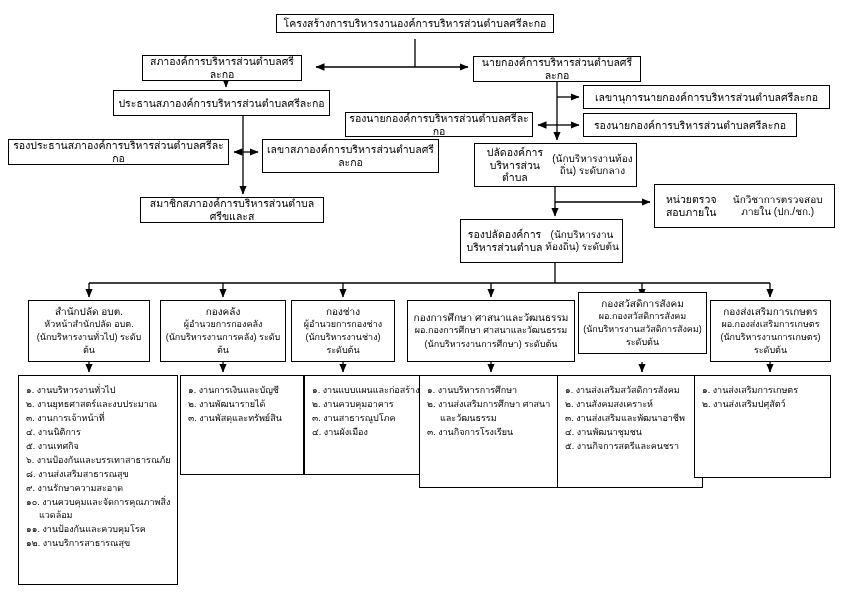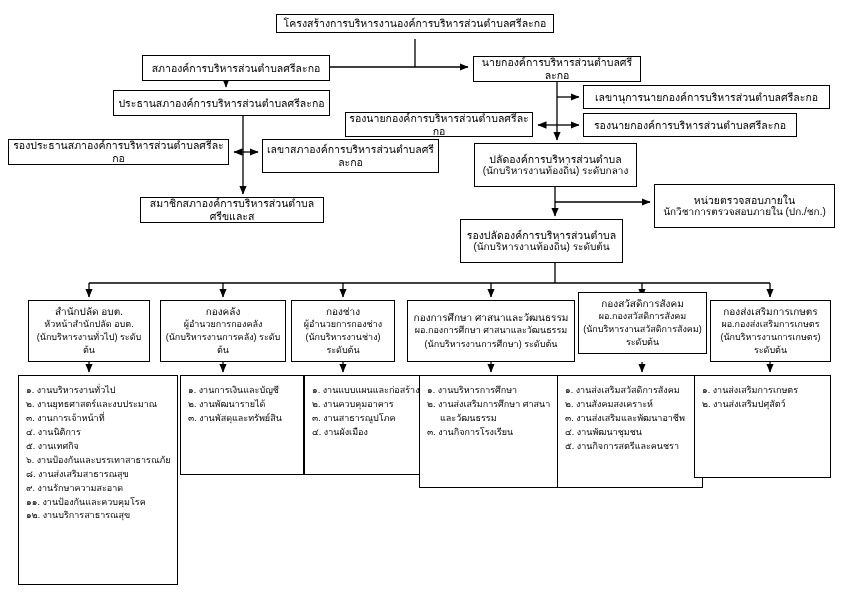--- a/index.html
+++ b/index.html
@@ -6,21 +6,21 @@
   #stage{
     position:relative;width:841px;height:595px;background:#fff;
     font-family:"Liberation Sans","DejaVu Sans",sans-serif;color:#000;overflow:hidden;
   }
   svg.connectors{position:absolute;left:0;top:0;z-index:1;}
   .box{
     position:absolute;z-index:2;border:1px solid #000;background:#fff;
     display:flex;align-items:center;justify-content:center;text-align:center;
     font-size:10.5px;line-height:1.22;padding:2px 3px;box-sizing:border-box;
   }
-  .box.two{flex-direction:column;}
+  .box.two{flex-direction:row;}
   .box.two .l2{font-size:10px;}
   .dept{flex-direction:column;padding:3px 2px;}
   .dept .dname{font-size:10px;line-height:1.3;}
   .dept .dsub{font-size:9px;line-height:1.45;}
   .works{
     position:absolute;z-index:2;border:1px solid #000;background:#fff;box-sizing:border-box;
     padding:8px 4px 4px 7px;font-size:9px;text-align:left;
   }
   .works .li{padding-left:13px;text-indent:-13px;line-height:1.55;}
 </style>
@@ -73,21 +73,21 @@
       <line x1="223" y1="362" x2="223" y2="372" marker-end="url(#arr)"></line>
       <line x1="343" y1="362" x2="343" y2="372" marker-end="url(#arr)"></line>
       <line x1="491" y1="362" x2="491" y2="372" marker-end="url(#arr)"></line>
       <line x1="642" y1="362" x2="642" y2="372" marker-end="url(#arr)"></line>
       <line x1="770" y1="362" x2="770" y2="372" marker-end="url(#arr)"></line>
     </g>
   </svg>
 
   <div class="box" style="left:276px;top:14px;width:278px;height:19px">โครงสร้างการบริหารงานองค์การบริหารส่วนตำบลศรีละกอ</div>
 
-  <div class="box" style="left:142px;top:55px;width:188px;height:26px">สภาองค์การบริหารส่วนตำบลศรีละกอ</div>
+  <div class="box" style="left:142px;top:55px;width:160px;height:26px">สภาองค์การบริหารส่วนตำบลศรีละกอ</div>
   <div class="box" style="left:113px;top:90px;width:217px;height:26px">ประธานสภาองค์การบริหารส่วนตำบลศรีละกอ</div>
   <div class="box" style="left:8px;top:139px;width:221px;height:26px">รองประธานสภาองค์การบริหารส่วนตำบลศรีละกอ</div>
   <div class="box" style="left:262px;top:139px;width:177px;height:34px">เลขาสภาองค์การบริหารส่วนตำบลศรีละกอ</div>
   <div class="box" style="left:140px;top:197px;width:184px;height:26px">สมาชิกสภาองค์การบริหารส่วนตำบลศรีขและส</div>
 
   <div class="box" style="left:473px;top:56px;width:168px;height:26px">นายกองค์การบริหารส่วนตำบลศรีละกอ</div>
   <div class="box" style="left:583px;top:85px;width:247px;height:24px">เลขานุการนายกองค์การบริหารส่วนตำบลศรีละกอ</div>
   <div class="box" style="left:345px;top:112px;width:188px;height:25px">รองนายกองค์การบริหารส่วนตำบลศรีละกอ</div>
   <div class="box" style="left:583px;top:113px;width:214px;height:24px">รองนายกองค์การบริหารส่วนตำบลศรีละกอ</div>
 
@@ -139,20 +139,21 @@
 
   <div class="works" style="left:18px;top:375px;width:160px;height:210px">
       <div class="li">๑. งานบริหารงานทั่วไป</div>
       <div class="li">๒. งานยุทธศาสตร์และงบประมาณ</div>
       <div class="li">๓. งานการเจ้าหน้าที่</div>
       <div class="li">๔. งานนิติการ</div>
       <div class="li">๕. งานเทศกิจ</div>
       <div class="li">๖. งานป้องกันและบรรเทาสาธารณภัย</div>
       <div class="li">๘. งานส่งเสริมสาธารณสุข</div>
       <div class="li">๙. งานรักษาความสะอาด</div>
+      <div class="li">๑๐. งานควบคุมและจัดการคุณภาพสิ่งแวดล้อม</div>
       <div class="li">๑๑. งานป้องกันและควบคุมโรค</div>
       <div class="li">๑๒. งานบริการสาธารณสุข</div>
     </div>
   <div class="works" style="left:180px;top:375px;width:124px;height:100px">
       <div class="li">๑. งานการเงินและบัญชี</div>
       <div class="li">๒. งานพัฒนารายได้</div>
       <div class="li">๓. งานพัสดุและทรัพย์สิน</div>
     </div>
   <div class="works" style="left:304px;top:375px;width:122px;height:100px">
       <div class="li">๑. งานแบบแผนและก่อสร้าง</div>

